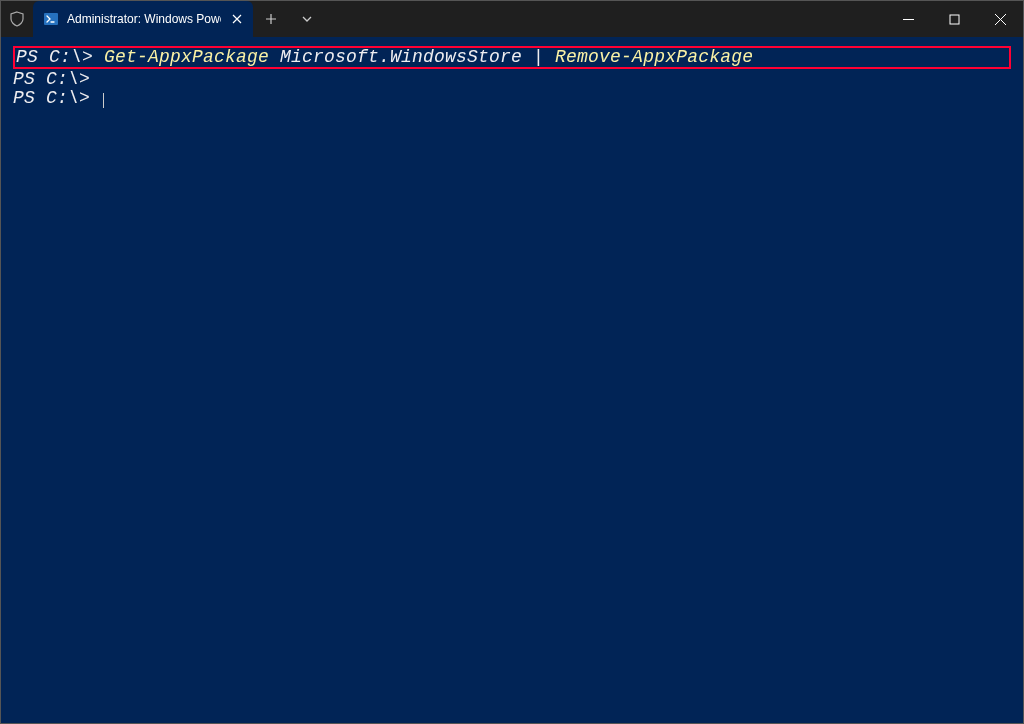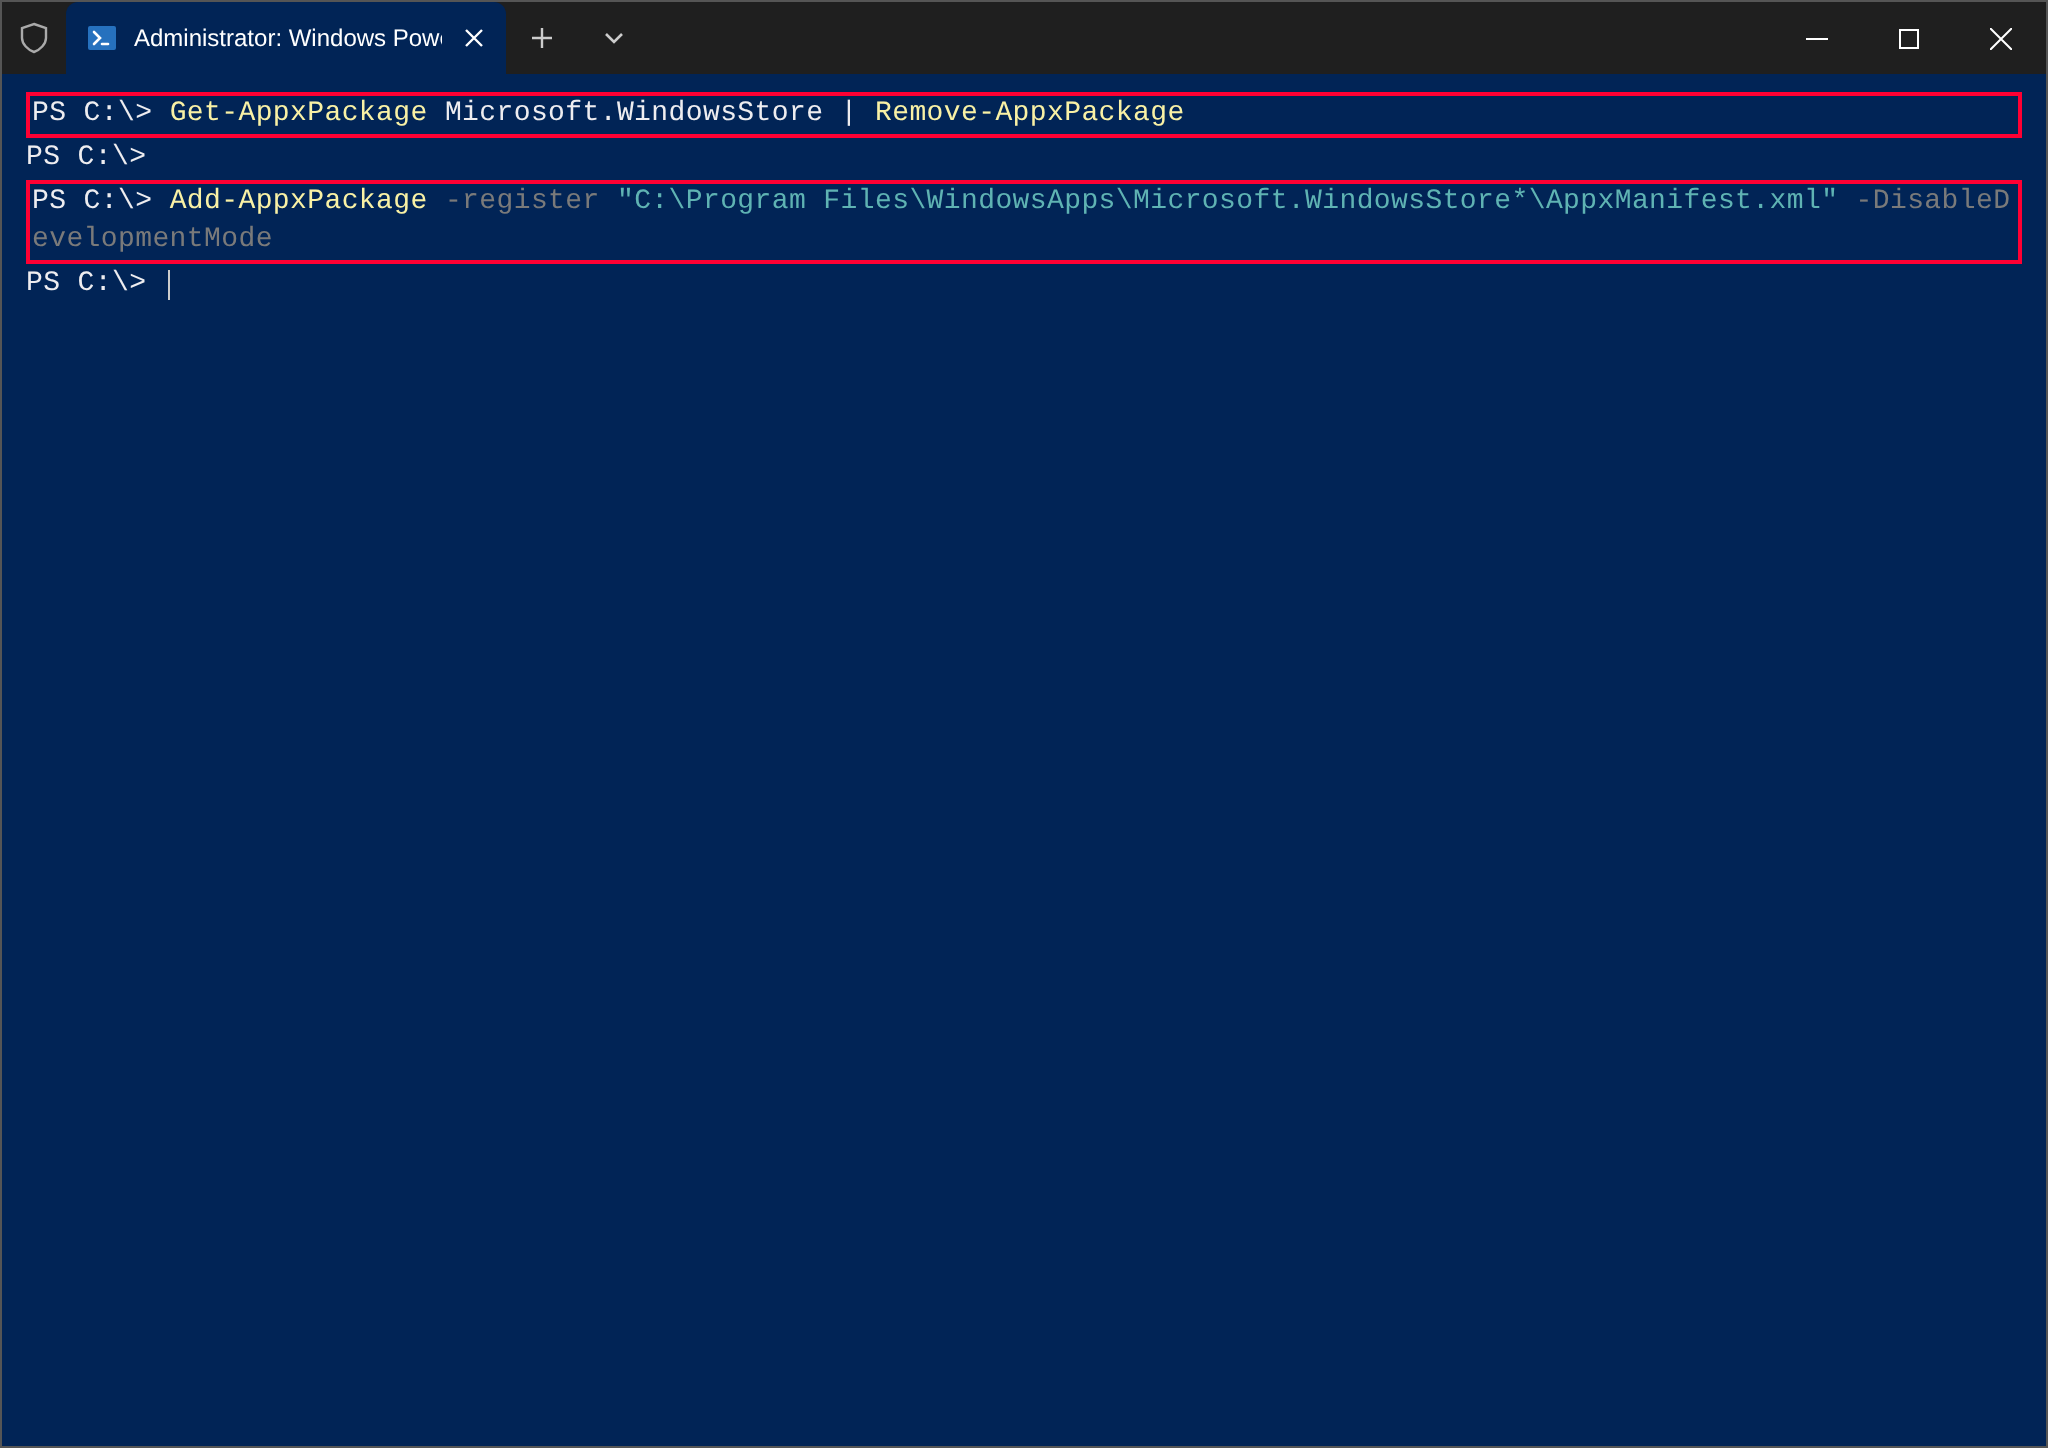--- a/index.html
+++ b/index.html
@@ -91,24 +91,25 @@
       width: 46px;
       height: 100%;
       display: flex;
       align-items: center;
       justify-content: center;
       color: #fff;
       cursor: pointer;
     }
     .terminal {
       padding: 8px 12px 12px 12px;
-      font-size: 14px;
+      font-size: 18px;
       line-height: 19px;
       color: #eeedf0;
       letter-spacing: 0.2px;
+      font-style: italic;
     }
     .line {
       white-space: pre-wrap;
       word-break: break-all;
     }
     .highlight-box {
       border: 2px solid #ff0033;
       padding: 0 1px;
       margin: 1px 0;
     }
@@ -179,17 +180,14 @@
       </svg>
     </div>
   </div>
 </div>
 
 <div class="terminal">
   <div class="highlight-box">
     <div class="line"><span class="prompt">PS C:\&gt; </span><span class="cmd-yellow">Get-AppxPackage</span><span class="cmd-white"> Microsoft.WindowsStore </span><span class="cmd-white">|</span><span class="cmd-yellow"> Remove-AppxPackage</span></div>
   </div>
   <div class="line"><span class="prompt">PS C:\&gt;</span></div>
-  <div class="highlight-box">
-    <div class="line"><span class="prompt">PS C:\&gt; </span><span class="cmd-yellow">Add-AppxPackage</span><span class="cmd-gray"> -register </span><span class="cmd-string">"C:\Program Files\WindowsApps\Microsoft.WindowsStore*\AppxManifest.xml"</span><span class="cmd-gray"> -DisableDevelopmentMode</span></div>
-  </div>
   <div class="line"><span class="prompt">PS C:\&gt; </span><span class="cursor"></span></div>
 </div>
 
 </body></html>

